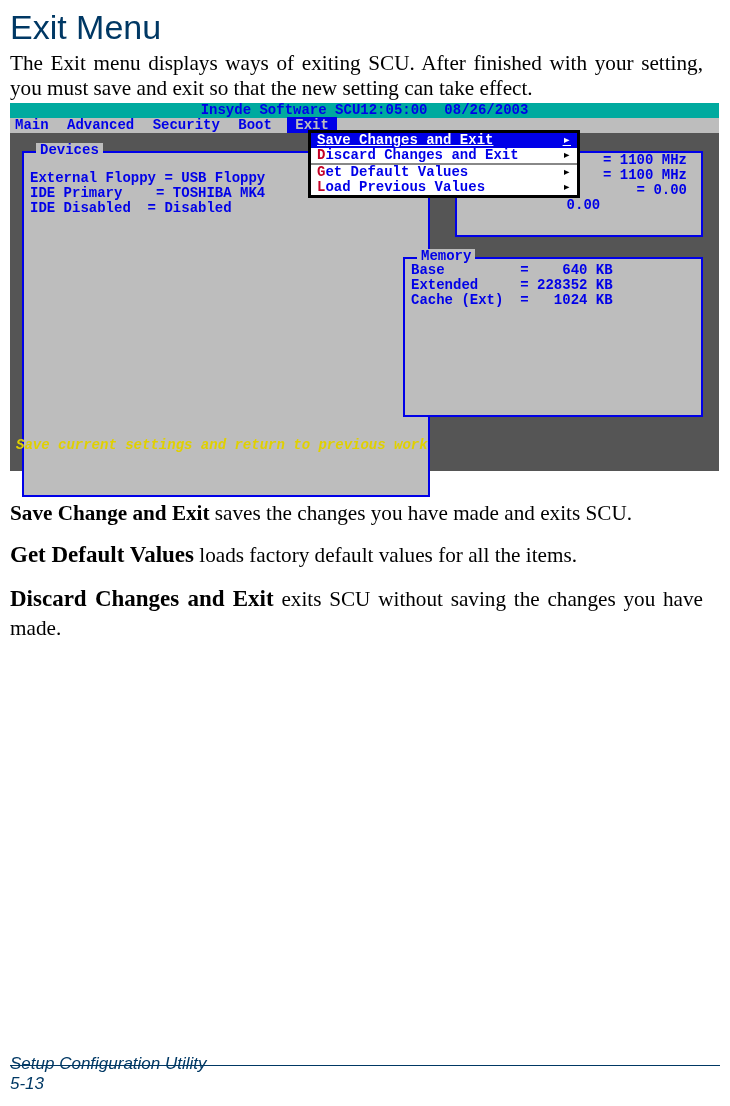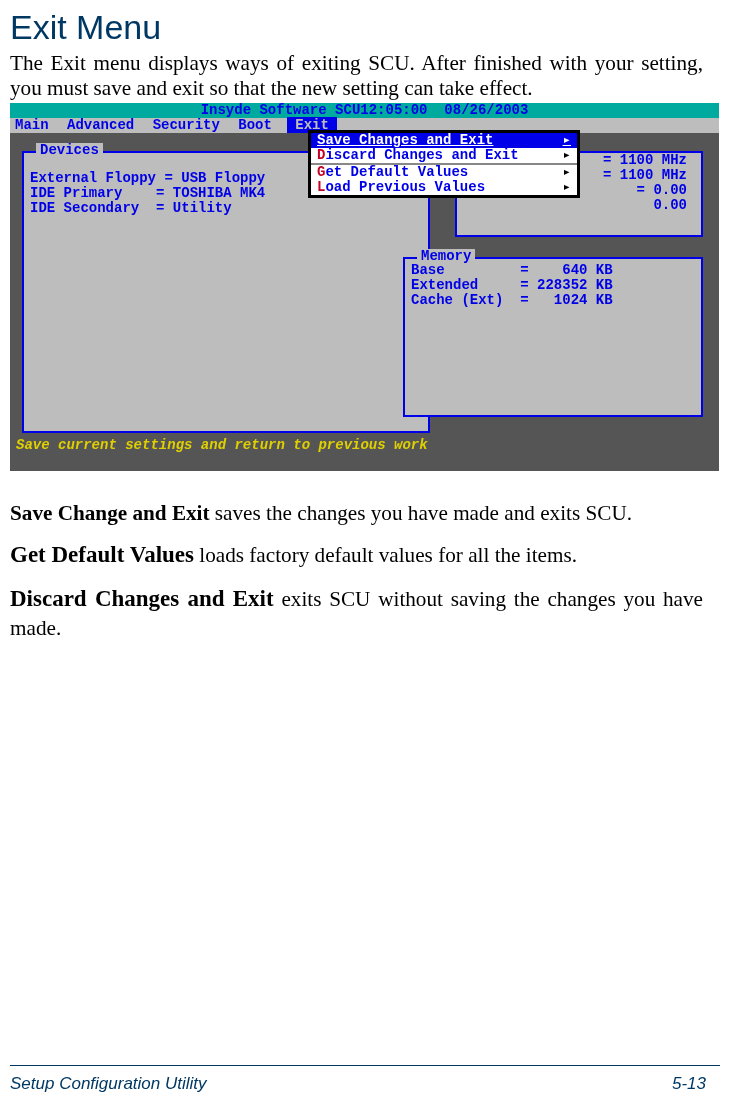--- a/index.html
+++ b/index.html
@@ -68,21 +68,21 @@
     .panel-title {
       position: absolute;
       top: -10px;
       left: 12px;
       background: #bdbdbd;
       padding: 0 4px;
       color: #0000e8;
     }
     .panel-line { white-space: pre; padding: 0 6px; }
     
-    .devices { left: 12px; top: 18px; width: 408px; height: 282px; }
+    .devices { left: 12px; top: 18px; width: 408px; height: 346px; }
     
     .cpu { right: 16px; top: 18px; width: 248px; height: 86px; }
     .memory { right: 16px; top: 124px; width: 300px; height: 160px; }
     
     .dropdown {
       position: absolute;
       left: 298px; top: -3px;
       width: 272px;
       background: #fff;
       border: 3px solid #000;
@@ -116,27 +116,28 @@
     
     .footer-line {
       position: absolute;
       bottom: 40px;
       left: 10px; right: 10px;
       border-top: 1.5px solid #003864;
     }
     .footer {
       position: absolute;
       bottom: 12px;
-      left: 10px; right: 24px;
+      left: 10px; right: 10px;
       display: flex;
       justify-content: space-between;
       font-family: Arial, sans-serif;
       font-style: italic;
       font-size: 17px;
       color: #003864;
+      flex-direction: column;
     }
   </style>
 </head>
 <body>
 
 <div class="page-content">
   <h1>Exit Menu</h1>
   <p class="intro">The Exit menu displays ways of exiting SCU. After finished with your setting, you must save and exit so that the new setting can take effect.</p>
 
   <div class="bios">
@@ -154,29 +155,29 @@
       <span class="sel">Exit</span>
     </div>
 
     <div class="bios-body">
 
       <div class="panel devices">
         <div class="panel-title">Devices</div>
         <div style="height:18px"></div>
         <div class="panel-line">External Floppy = USB Floppy</div>
         <div class="panel-line">IDE Primary    = TOSHIBA MK4</div>
-        <div class="panel-line">IDE Secondary  = Utility</div>
+        <div class="panel-line">IDE Disabled  = Disabled</div>
       </div>
 
       <div class="panel cpu">
         <div style="text-align:right; padding-right:8px;">
           <div class="panel-line" style="text-align:right">= 1100 MHz</div>
           <div class="panel-line" style="text-align:right">= 1100 MHz</div>
           <div class="panel-line" style="text-align:right">= 0.00</div>
-          <div class="panel-line" style="text-align:right">  0.00</div>
+          <div class="panel-line" style="text-align:center">  0.00</div>
         </div>
       </div>
 
       <div class="panel memory">
         <div class="panel-title">Memory</div>
         <div style="height:4px"></div>
         <div class="panel-line">Base         =    640 KB</div>
         <div class="panel-line">Extended     = 228352 KB</div>
         <div class="panel-line">Cache (Ext)  =   1024 KB</div>
       </div>

